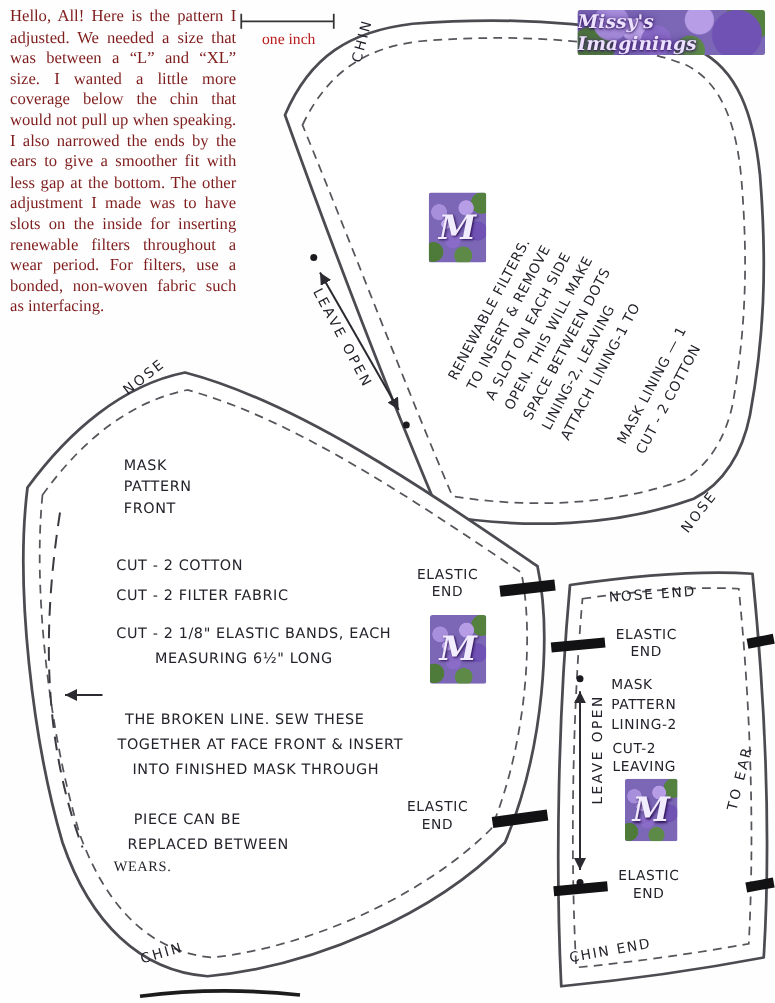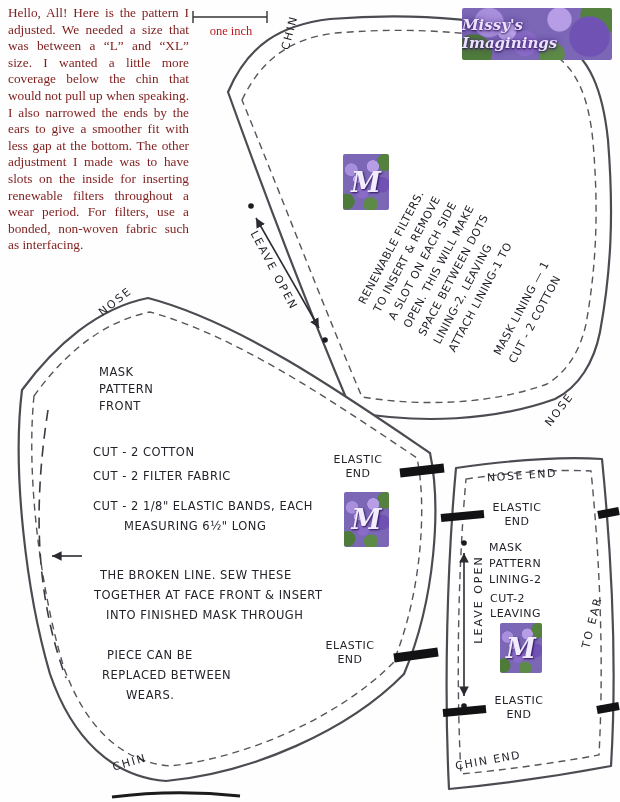--- a/index.html
+++ b/index.html
@@ -23,21 +23,21 @@
 
   .photo{background-color:#7b67b6;background-image:
     radial-gradient(circle at 18% 28%, #a88fdc 0 11%, rgba(0,0,0,0) 12%),
     radial-gradient(circle at 42% 68%, #8a6cc8 0 13%, rgba(0,0,0,0) 14%),
     radial-gradient(circle at 65% 22%, #b79ce6 0 11%, rgba(0,0,0,0) 12%),
     radial-gradient(circle at 85% 55%, #6f52b4 0 15%, rgba(0,0,0,0) 16%),
     radial-gradient(circle at 30% 45%, #c3abee 0 8%, rgba(0,0,0,0) 9%),
     radial-gradient(circle at 92% 15%, #55813f 0 13%, rgba(0,0,0,0) 14%),
     radial-gradient(circle at 8% 85%, #4e7a3a 0 12%, rgba(0,0,0,0) 13%),
     radial-gradient(circle at 60% 90%, #5d8a47 0 12%, rgba(0,0,0,0) 13%);}
-  .logo{position:absolute;left:462px;top:8px;width:150px;height:52px;display:flex;
+  .logo{position:absolute;left:462px;top:8px;width:150px;height:36px;display:flex;
         align-items:center;justify-content:center;overflow:hidden;border-radius:2px;}
   .logo-text{font-family:"DejaVu Serif",serif;font-style:italic;font-weight:700;font-size:15px;
         color:#ece2ff;text-shadow:0 1px 2px #2d0f55,0 0 6px #42207a;}
   .mini{position:absolute;display:flex;align-items:center;justify-content:center;border-radius:2px;}
   .mini span{font-family:"DejaVu Serif",serif;font-style:italic;font-weight:700;font-size:27px;
         color:#f2ecff;text-shadow:1px 1px 2px #2d0f55;}
 
   .hand{position:absolute;font-family:"DejaVu Sans",sans-serif;font-size:11.5px;
         letter-spacing:0.5px;color:#23232b;white-space:nowrap;}
   .cap{font-size:11px;letter-spacing:2px;}
@@ -130,21 +130,21 @@
   </div>
   <div class="hand" style="left:93px;top:445px;">CUT - 2   COTTON</div>
   <div class="hand" style="left:93px;top:469px;">CUT - 2   FILTER  FABRIC</div>
   <div class="hand" style="left:93px;top:499px;">CUT - 2    1/8" ELASTIC BANDS, EACH</div>
   <div class="hand" style="left:124px;top:519px;">MEASURING  6½" LONG</div>
   <div class="hand" style="left:100px;top:568px;">THE BROKEN LINE.  SEW THESE</div>
   <div class="hand" style="left:94px;top:588px;">TOGETHER AT FACE FRONT &amp; INSERT</div>
   <div class="hand" style="left:94px;top:608px;margin-left:12px;">INTO FINISHED MASK THROUGH</div>
   <div class="hand" style="left:107px;top:648px;">PIECE CAN BE</div>
   <div class="hand" style="left:102px;top:668px;">REPLACED BETWEEN</div>
-  <div class="hand" style="left:126px;top:688px;">WEARS.</div>
+  <div class="hand" style="left:91px;top:688px;font-family:Liberation Serif, serif;">WEARS.</div>
   <div class="hand sm pre ctr" style="left:327px;top:453px;width:62px;">ELASTIC
 END</div>
   <div class="hand sm pre ctr" style="left:319px;top:639px;width:62px;">ELASTIC
 END</div>
   <div class="mini photo" style="left:344px;top:492px;width:45px;height:55px;">
     <span>M</span>
   </div>
 
   <div class="hand cap" style="left:487px;top:469px;transform:rotate(-4deg);letter-spacing:1.5px;">NOSE END</div>
   <div class="hand sm pre ctr" style="left:487px;top:501px;width:60px;">ELASTIC

